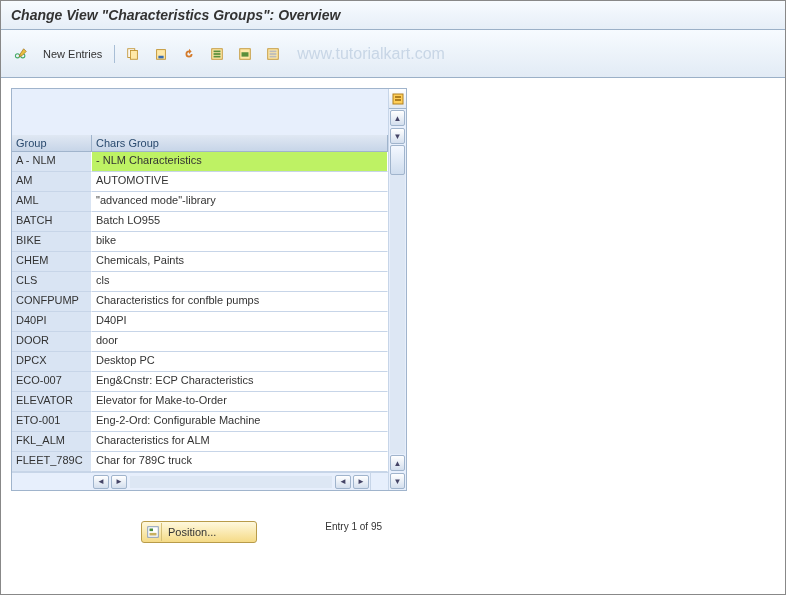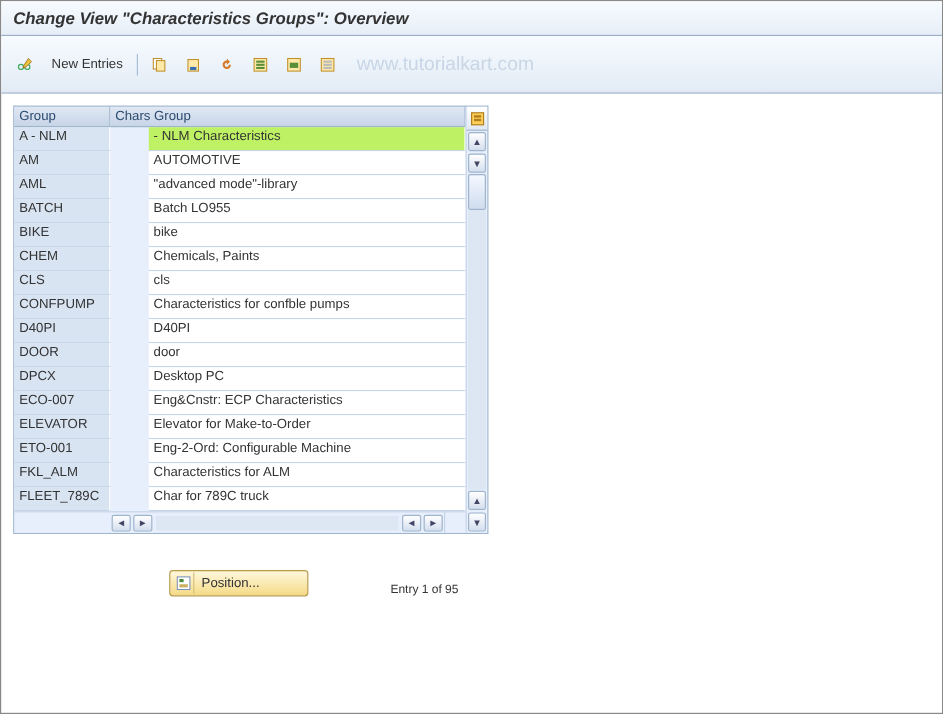--- a/index.html
+++ b/index.html
@@ -74,39 +74,39 @@
     }
 
     .grid-wrap {
       display: flex;
       border: 1px solid #a0b4cc;
       background: #e7effc;
       width: 396px;
     }
     .grid-inner {
       flex: 1;
+      margin-top: 46px;
     }
     .grid-header {
       display: flex;
     }
     .grid-header .cell {
       background: linear-gradient(#e0e8f3, #c7d5e8);
       border-right: 1px solid #a0b4cc;
       border-bottom: 1px solid #a0b4cc;
       padding: 2px 4px;
       color: #2a4a6e;
       font-size: 11px;
     }
     .grid-body {
       background: #e7effc;
     }
     .grid-row {
       display: flex;
       height: 20px;
-      gap: 32px;
     }
     .grid-row .cell {
       border-right: 1px solid #fff;
       border-bottom: 1px solid #c7d5e8;
       padding: 2px 4px;
       color: #333;
       white-space: nowrap;
       overflow: hidden;
       background: #e7effc;
     }
@@ -175,21 +175,21 @@
       font-size:8px;color:#446;cursor:pointer;
     }
     .hscroll .track {
       flex:1;height:12px;background:#dde7f4;margin:0 2px;position:relative;
     }
     .hscroll-row .corner{width:18px;border-top:1px solid #c7d5e8;border-left:1px solid #c7d5e8;background:#e7effc;}
 
     .footer {
       margin-top: 30px;
       display: flex;
-      align-items: flex-end;
+      align-items: flex-start;
       gap: 40px;
       padding-left: 130px;
     }
     .position-btn {
       display: inline-flex;
       align-items: center;
       height: 22px;
       padding: 0 40px 0 2px;
       background: linear-gradient(#fff8dd, #f5da86);
       border: 1px solid #b89b4a;

